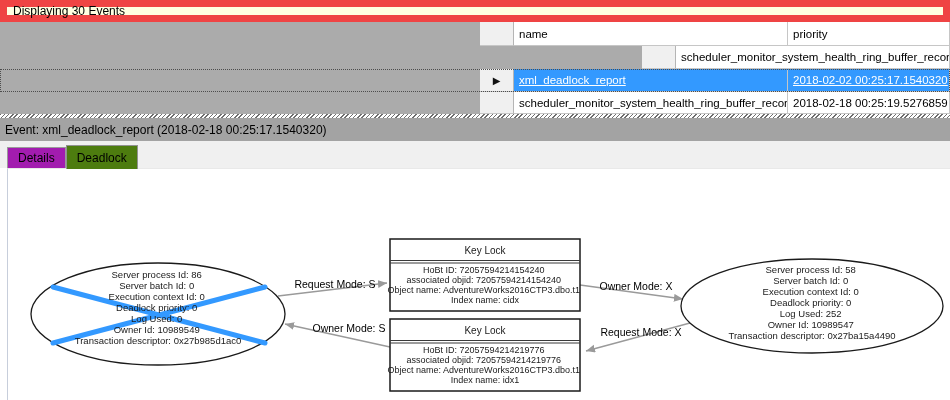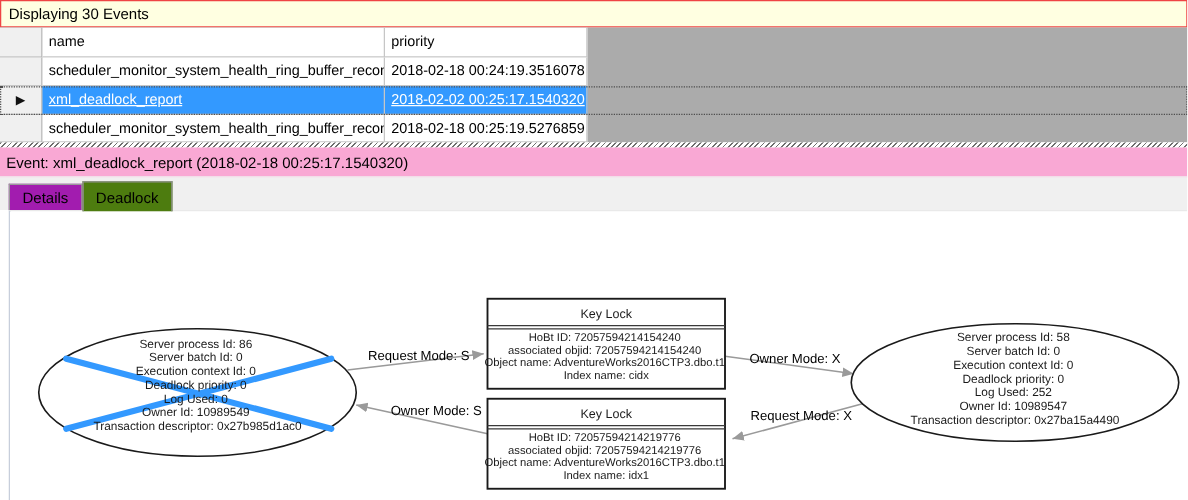--- a/index.html
+++ b/index.html
@@ -2,46 +2,46 @@
 <html style="--selection-bg: #3399FF; --info-bar-bg: #FFFFE1; --grid-empty-bg: #ABABAB; --victim-cross: #3399FF; --edge-line: #9A9A9A;"><head>
 <meta charset="utf-8">
 <style>
   * { margin:0; padding:0; box-sizing:border-box; }
   html,body { width:950px; height:400px; background:#fff; }
   body { font-family:"Liberation Sans","DejaVu Sans",sans-serif; font-size:12px; color:#000; }
   .app { width:950px; height:400px; display:flex; flex-direction:column; overflow:hidden; background:#fff; }
 
   
   .info-bar { height:22px; flex:0 0 22px; background:var(--info-bar-bg,#FFFFE1);
-    border:1px solid #ef4444; display:flex; align-items:center; padding-left:6px; }
+    border:7px solid #ef4444; display:flex; align-items:center; padding-left:6px; }
 
   
   .grid { height:92px; flex:0 0 92px; background:var(--grid-empty-bg,#ABABAB); overflow:hidden; }
-  .g-row { display:flex; height:23px; background:transparent; }
+  .g-row { display:flex; height:23px; background:transparent;justify-content:flex-end; }
   .g-row.header { height:24px; }
   .g-row.last { height:22px; }
   .g-sel { width:34px; flex:0 0 34px; background:#F0F0F0; border-right:1px solid #B5B5B5;
     border-bottom:1px solid #C6C6C6; display:flex; align-items:center; justify-content:center;
     font-size:10px; color:#111; }
   .g-cell { background:#fff; border-right:1px solid #C6C6C6; border-bottom:1px solid #C6C6C6;
     padding:0 5px; display:flex; align-items:center; white-space:nowrap; overflow:hidden;
     font-size:11.5px; }
   .col-name { width:274px; flex:0 0 274px; }
   .col-ts { width:162px; flex:0 0 162px; }
   .g-row.header .g-cell { background:#fff; }
   .g-row.selected .g-cell { background:var(--selection-bg,#3399FF); color:#fff;text-decoration:underline; }
   .g-row.selected { outline:1px dotted #4d4d4d; outline-offset:-1px; }
 
   
   .splitter { height:4px; flex:0 0 4px;
     background:#fff;
     background-image:repeating-linear-gradient(135deg,#6e6e6e 0 1px,#ffffff 1px 3px); }
 
   
-  .event-bar { height:24px; flex:0 0 24px; background:#f9a8d4; display:flex; align-items:center;
+  .event-bar { height:24px; flex:0 0 24px; background:#a3a3a3; display:flex; align-items:center;
     padding-left:5px; border-bottom:1px solid #F0F0F0; }
 
   
   .tabs { height:26px; flex:0 0 26px; background:#F0F0F0; display:flex; align-items:flex-end; padding-left:7px; }
   .tab { padding:0 10px; display:flex; align-items:center; cursor:default; }
   .tab.inactive { height:21px; background:#a21caf; border:1px solid #9A9A9A; border-bottom:none; margin-bottom:0; }
   .tab.active { height:24px; background:#4d7c0f; border:1px solid #919191; border-bottom:none;
     position:relative; z-index:2; margin-bottom:-1px; }
 
   
@@ -66,21 +66,20 @@
   <div class="grid">
     <div class="g-row header">
       <div class="g-sel"></div>
       <div class="g-cell col-name">name</div>
       <div class="g-cell col-ts">priority</div>
     </div>
 
     <div class="g-row">
       <div class="g-sel"></div>
       <div class="g-cell col-name">scheduler_monitor_system_health_ring_buffer_recorded</div>
-      <div class="g-cell col-ts">2018-02-18 00:24:19.3516078</div>
     </div>
 
     <div class="g-row selected">
       <div class="g-sel">
         <span>▶</span>
       </div>
       <div class="g-cell col-name">xml_deadlock_report</div>
       <div class="g-cell col-ts">2018-02-02 00:25:17.1540320</div>
     </div>
 

